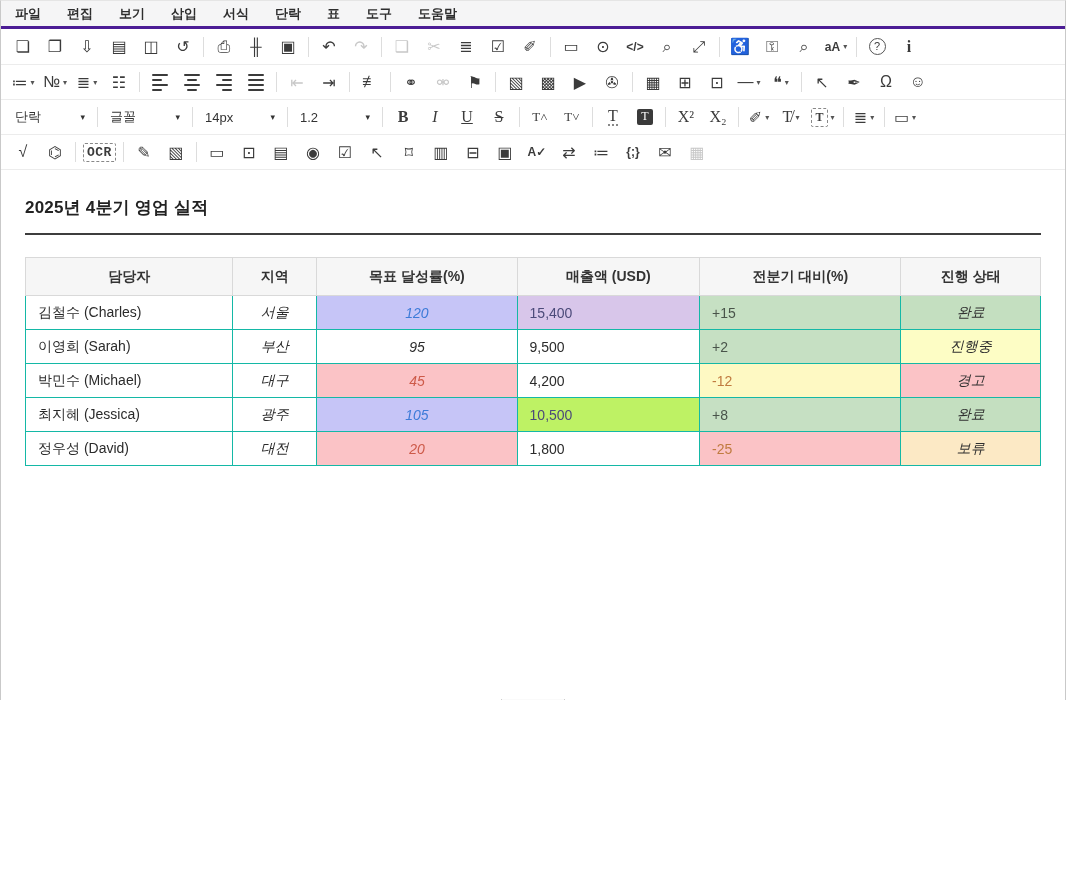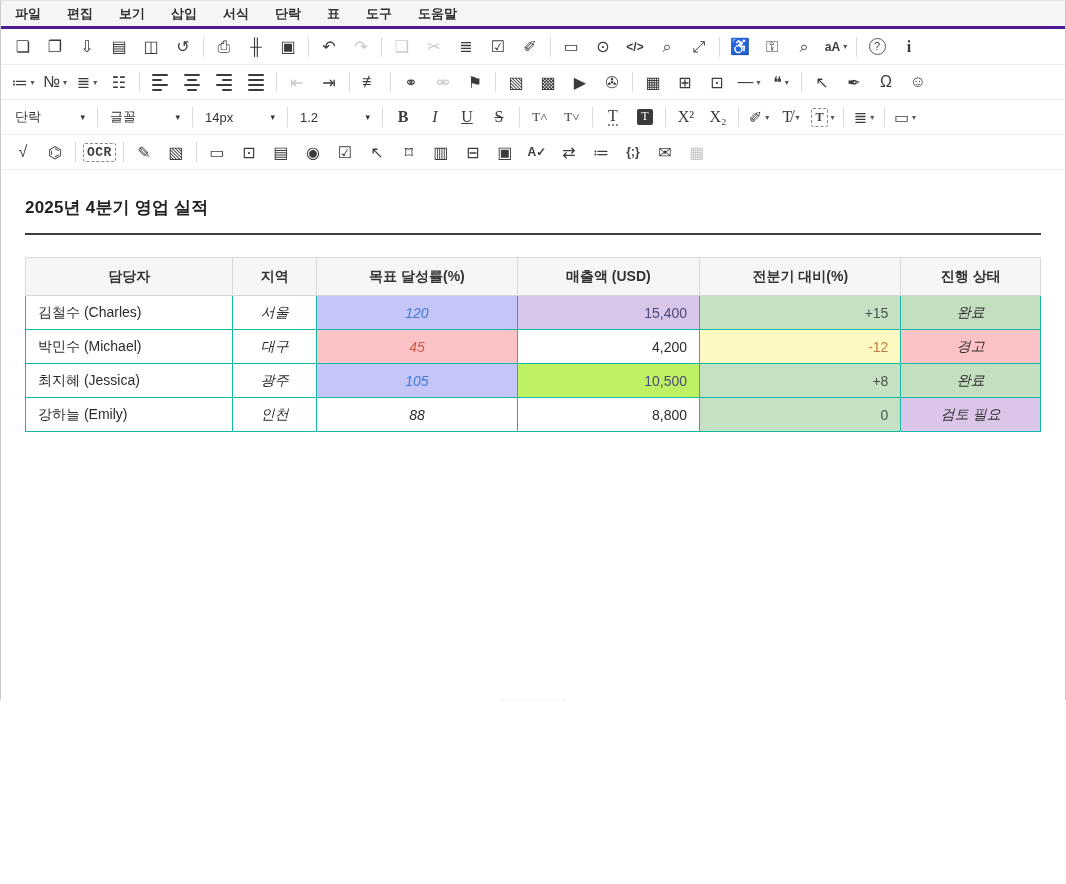--- a/index.html
+++ b/index.html
@@ -43,21 +43,21 @@
   .bars-justify b { width:100% !important; }
   
   .content { height:531px; background:#fff; overflow:hidden; }
   .doc-title { margin:26px 24px 0; padding-bottom:14px; border-bottom:2px solid #3d3d3d;
     font-size:17px; font-weight:700; color:#222; letter-spacing:.2px; }
   table.data { border-collapse:collapse; table-layout:fixed; margin:22px 24px 0;
     font-size:14px; color:#2b2b2b; }
   table.data th { background:#f6f6f6; border:1px solid #d9d9d9; height:38px;
     font-weight:700; text-align:center; color:#333; }
   table.data td { border:1px solid #14b8a6; height:34px; padding:0 12px; }
-  .al-left { text-align:left; } .al-center { text-align:center;font-style:italic; } .al-right { text-align:right; }
+  .al-left { text-align:left; } .al-center { text-align:center;font-style:italic; } .al-right { }
   
   .expand-tab { position:absolute; left:50%; bottom:-15px; transform:translateX(-50%);
     width:64px; height:15px; background:#fafafa; border:1px solid #ccc; border-top:none;
     display:flex; align-items:center; justify-content:center; font-size:9px; color:#444; cursor:pointer; }
 </style>
 </head>
 <body>
 
 <div class="editor">
   <div class="menu-bar">
@@ -447,42 +447,50 @@
       <tbody>
           <tr>
             <td class="al-left">김철수 (Charles)</td>
             <td class="al-center">서울</td>
             <td class="al-center" style="background: rgb(198, 197, 247); color: rgb(61, 123, 216);">120</td>
             <td class="al-right" style="background: rgb(216, 198, 234); color: rgb(75, 74, 121);">15,400</td>
             <td class="al-right" style="background: rgb(198, 224, 195); color: rgb(73, 84, 74);">+15</td>
             <td class="al-center" style="background: rgb(196, 223, 192); color: rgb(47, 47, 47);">완료</td>
           </tr>
           <tr>
+            <td class="al-left">이영희 (Sarah)</td>
+            <td class="al-center">부산</td>
+            <td class="al-center">95</td>
+            <td class="al-right">9,500</td>
+            <td class="al-right" style="background: rgb(198, 224, 195); color: rgb(73, 84, 74);">+2</td>
+            <td class="al-center" style="background: rgb(253, 253, 197); color: rgb(47, 47, 47);">진행중</td>
+          </tr>
+          <tr>
             <td class="al-left">박민수 (Michael)</td>
             <td class="al-center">대구</td>
             <td class="al-center" style="background: rgb(251, 195, 198); color: rgb(205, 90, 73);">45</td>
             <td class="al-right">4,200</td>
             <td class="al-right" style="background: #fef9c3; color: rgb(192, 123, 64);">-12</td>
             <td class="al-center" style="background: rgb(251, 195, 198); color: rgb(47, 47, 47);">경고</td>
           </tr>
           <tr>
             <td class="al-left">최지혜 (Jessica)</td>
             <td class="al-center">광주</td>
             <td class="al-center" style="background: rgb(198, 197, 247); color: rgb(61, 123, 216);">105</td>
             <td class="al-right" style="background: #bef264; color: rgb(75, 74, 121);">10,500</td>
             <td class="al-right" style="background: rgb(198, 224, 195); color: rgb(73, 84, 74);">+8</td>
             <td class="al-center" style="background: rgb(196, 223, 192); color: rgb(47, 47, 47);">완료</td>
           </tr>
           <tr>
-            <td class="al-left">강하늘 (Emily)</td>
-            <td class="al-center">인천</td>
-            <td class="al-center">88</td>
-            <td class="al-right">8,800</td>
-            <td class="al-right" style="background: rgb(198, 224, 195); color: rgb(73, 84, 74);">0</td>
-            <td class="al-center" style="background: rgb(219, 197, 233); color: rgb(47, 47, 47);">검토 필요</td>
+            <td class="al-left">정우성 (David)</td>
+            <td class="al-center">대전</td>
+            <td class="al-center" style="background: rgb(251, 195, 198); color: rgb(205, 90, 73);">20</td>
+            <td class="al-right">1,800</td>
+            <td class="al-right" style="background: rgb(251, 195, 198); color: rgb(192, 123, 64);">-25</td>
+            <td class="al-center" style="background: rgb(252, 233, 197); color: rgb(47, 47, 47);">보류</td>
           </tr>
         </tbody>
     </table>
   </div>
 
   <div class="expand-tab">
     <span>˅</span>
   </div>
 </div>
 

